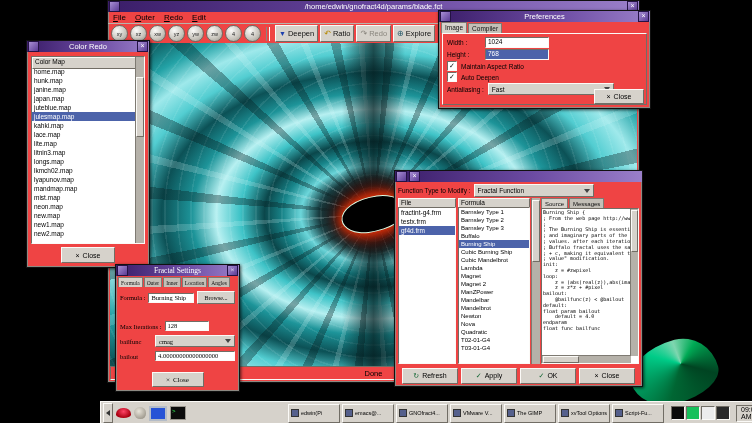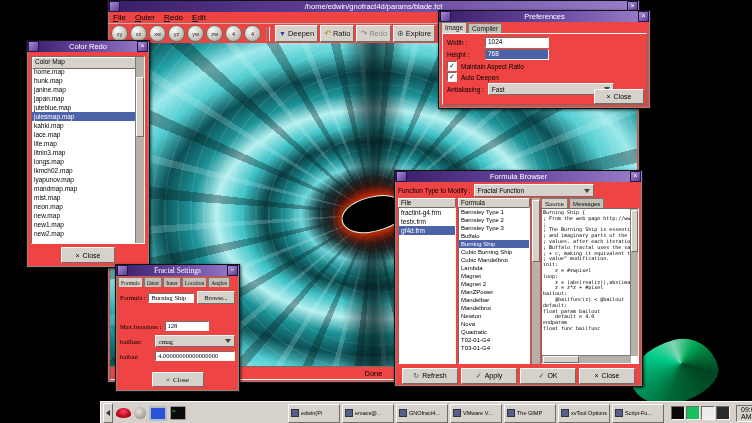--- a/index.html
+++ b/index.html
@@ -341,21 +341,20 @@
     </div>
     <span class="btn pf-close">
       <span class="bicon">×</span>
       <span>Close</span>
     </span>
   </div>
 
   <div class="window dlg-browser">
     <div class="titlebar">
       <span class="tb-sq"></span>
-      <span class="tb-title">Formula Browser</span>
       <span class="tb-x">×</span>
     </div>
     <div class="fb-funcrow">
       <span class="lbl">Function Type to Modify :</span>
       <span class="dropdown fb-func-dd">
         <span>Fractal Function</span>
         <span class="dd-arrow"></span>
       </span>
     </div>
     <div class="fb-main">

